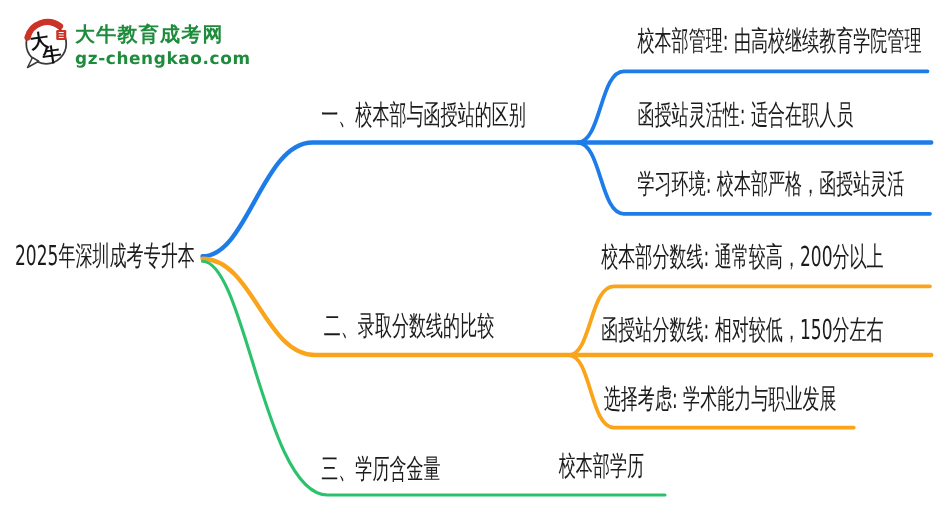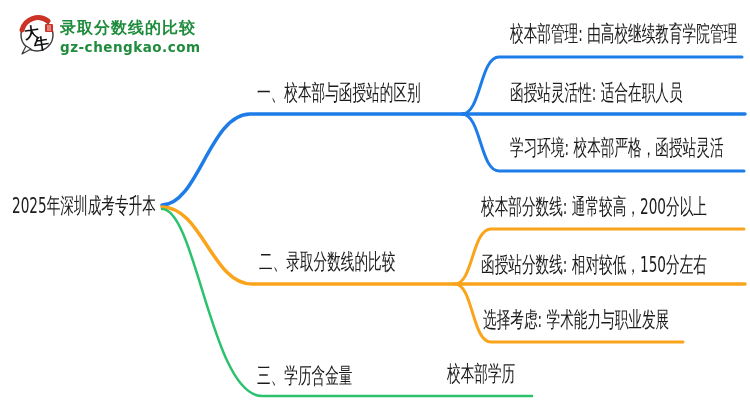--- a/index.html
+++ b/index.html
@@ -70,21 +70,21 @@
   <div class="brand">
     <svg class="logo-badge" width="40" height="44" viewBox="0 0 40 44">
       <circle cx="19" cy="21" r="16" fill="#ffffff" stroke="#3a3a3a" stroke-width="1.4"></circle>
       <path d="M8,32 L4,40 L13,35 Z" fill="#ffffff" stroke="#3a3a3a" stroke-width="1.2" stroke-linejoin="round"></path>
       <path d="M4,16 A16.5,16.5 0 0 1 30,7" fill="none" stroke="#cc3326" stroke-width="5" stroke-linecap="round"></path>
       <rect x="27" y="10" width="8" height="8" rx="1" fill="#cc3326"></rect>
       <path d="M29,12 h4 M29,14 h4 M29,16 h4" stroke="#ffffff" stroke-width="0.8"></path>
       <text x="6" y="24" font-size="15" font-weight="bold" fill="#111" font-family="'DejaVu Serif', serif" transform="rotate(-8 12 18)">大</text>
       <text x="16" y="35" font-size="15" font-weight="bold" fill="#111" font-family="'DejaVu Serif', serif" transform="rotate(-8 22 30)">牛</text>
     </svg>
-    <div class="brand-name" style="color: rgb(30, 140, 60);">录取分数线的比较</div>
+    <div class="brand-name" style="color: rgb(30, 140, 60);">大牛教育成考网</div>
     <div class="brand-domain" style="color: rgb(30, 140, 60);">gz-chengkao.com</div>
   </div>
 
   <div class="node root" style="color: rgb(27, 27, 27);">2025年深圳成考专升本</div>
 
   <div class="node b1l" style="color: rgb(27, 27, 27);">一、校本部与函授站的区别</div>
   <div class="node b1c0" style="color: rgb(27, 27, 27);">校本部管理: 由高校继续教育学院管理</div>
   <div class="node b1c1" style="color: rgb(27, 27, 27);">函授站灵活性: 适合在职人员</div>
   <div class="node b1c2" style="color: rgb(27, 27, 27);">学习环境: 校本部严格，函授站灵活</div>
 

